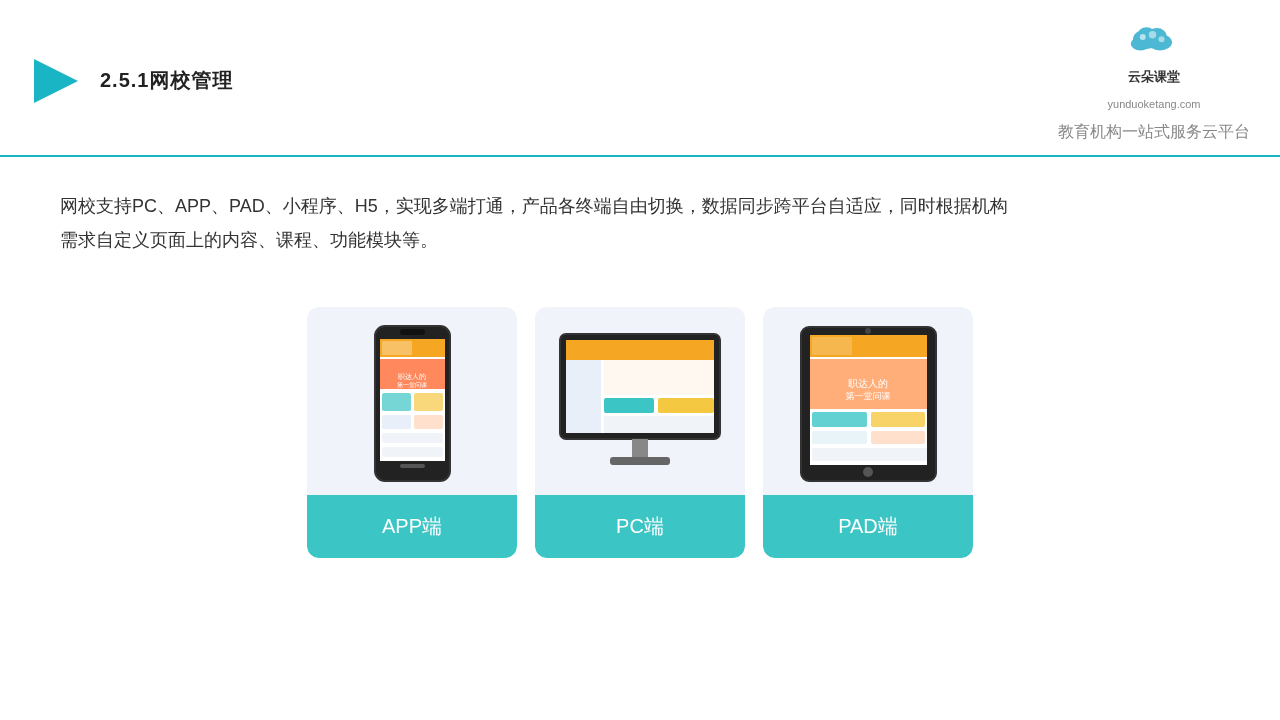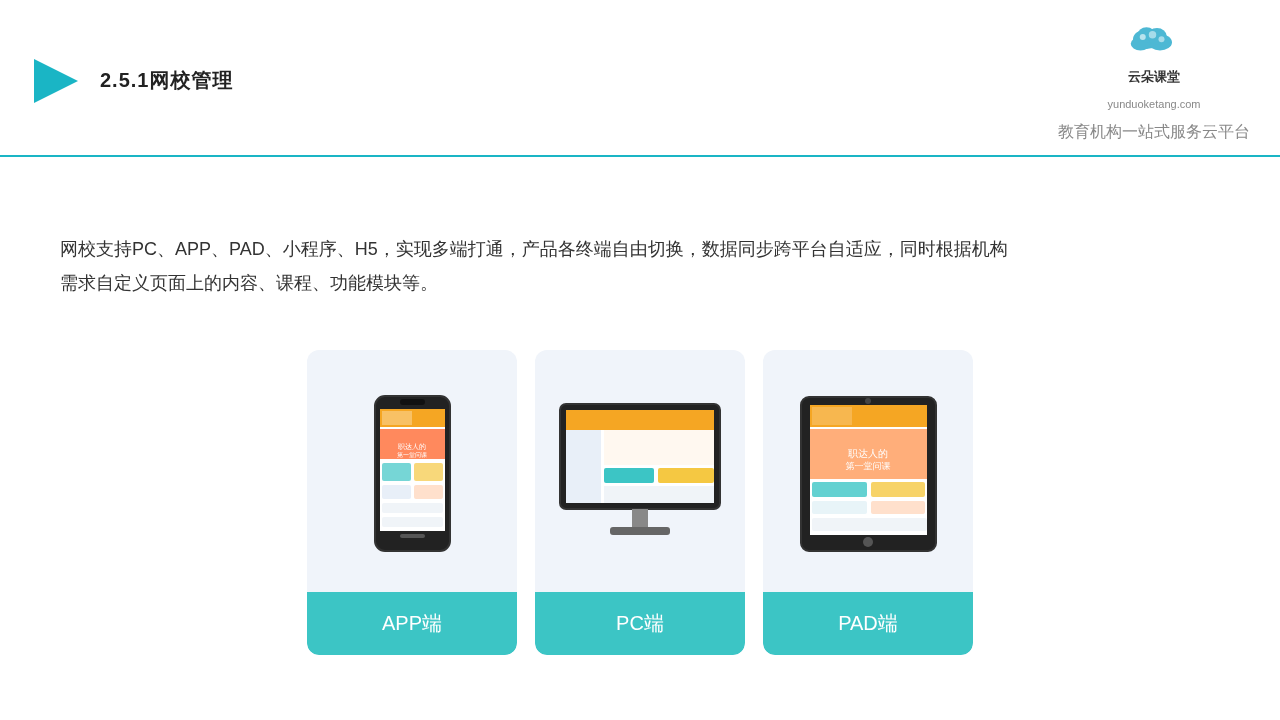--- a/index.html
+++ b/index.html
@@ -44,21 +44,20 @@
       width: 60px;
       height: 38px;
     }
 
     
     .description {
       padding: 32px 60px 10px 60px;
       font-size: 18px;
       color: #333;
       line-height: 1.9;
-      margin-top: 43px;
     }
 
     
     .cards-container {
       display: flex;
       justify-content: center;
       align-items: flex-start;
       gap: 18px;
       padding: 30px 40px 30px 40px;
       margin-top: 10px;
@@ -70,21 +69,21 @@
       width: 210px;
       display: flex;
       flex-direction: column;
       align-items: center;
       padding-bottom: 0;
       overflow: hidden;
     }
 
     .card-image-area {
       width: 100%;
-      height: 242px;
+      height: 188px;
       display: flex;
       align-items: center;
       justify-content: center;
       padding: 20px 15px 15px 15px;
     }
 
     .card-label {
       width: 100%;
       background: #3cc5c5;
       color: #fff;

